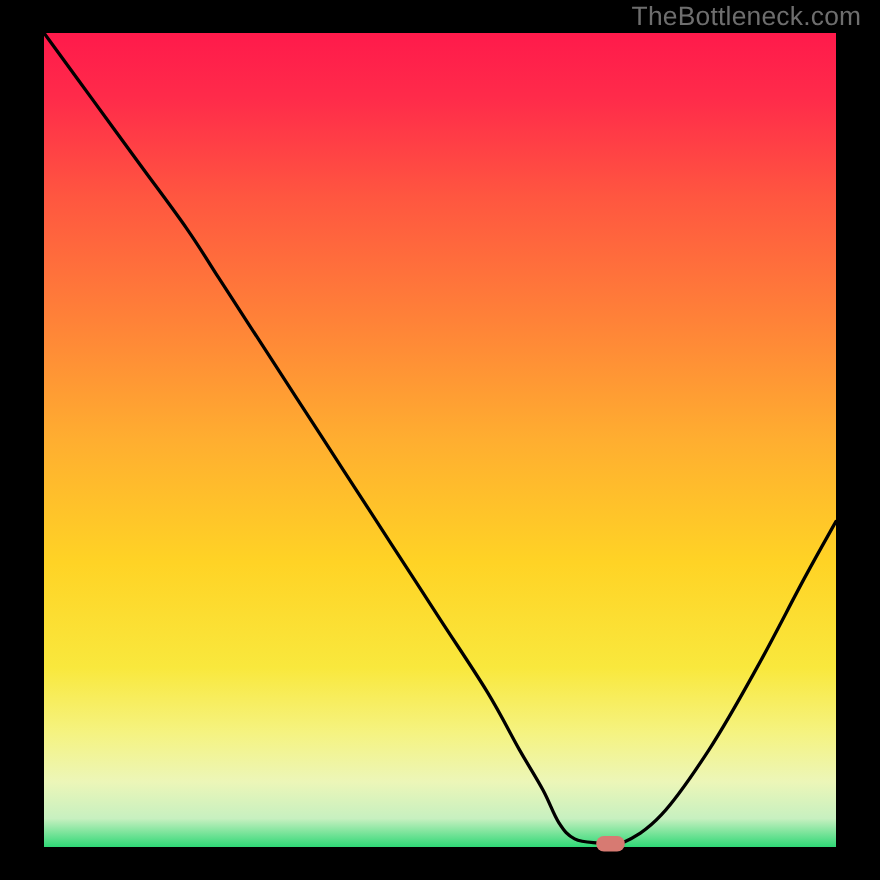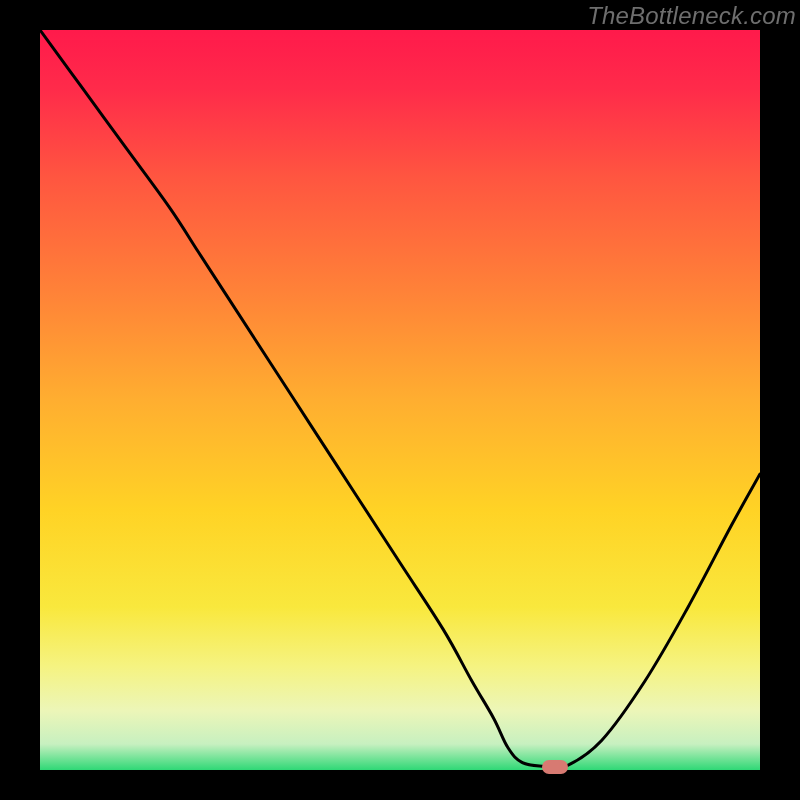--- a/index.html
+++ b/index.html
@@ -11,28 +11,27 @@
     overflow: hidden;
   }
   .container {
     position: relative;
     width: 800px;
     height: 800px;
   }
   .watermark {
     position: absolute;
     top: 2px;
-    right: 4px;
+    right: 17px;
     font-family: Arial, Helvetica, sans-serif;
     font-size: 24px;
     font-weight: 500;
     color: #6e6e6e;
     letter-spacing: 0.2px;
     z-index: 10;
-    font-style: italic;
   }
   .plot {
     position: absolute;
     left: 40px;
     top: 30px;
     width: 720px;
     height: 740px;
   }
   .plot svg {
     display: block;

